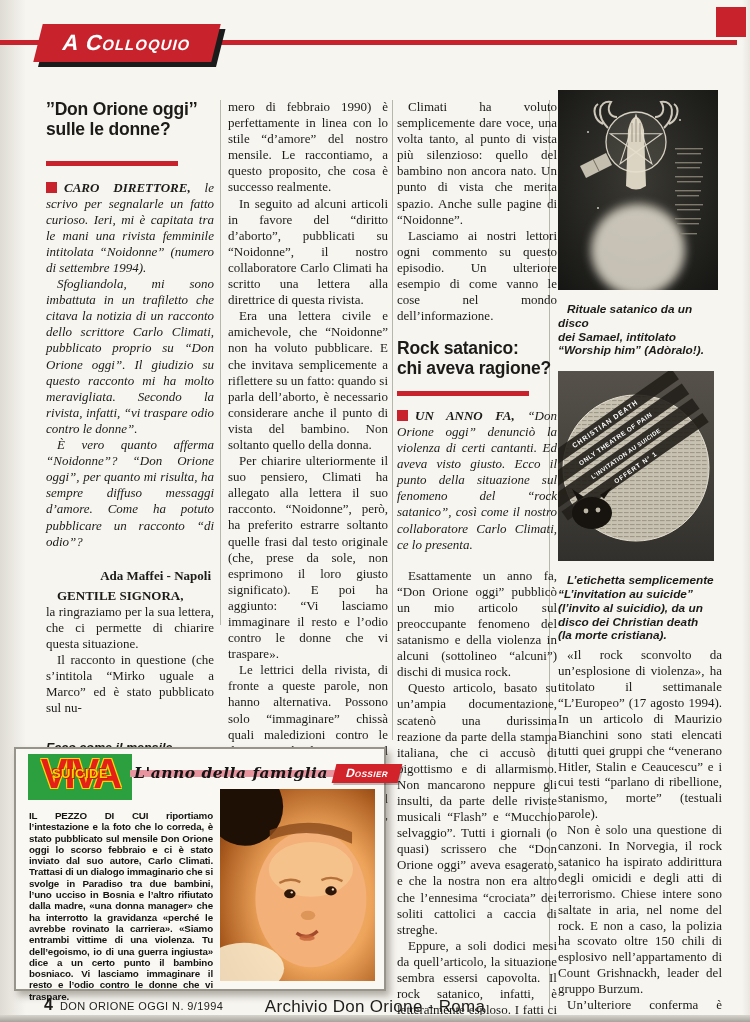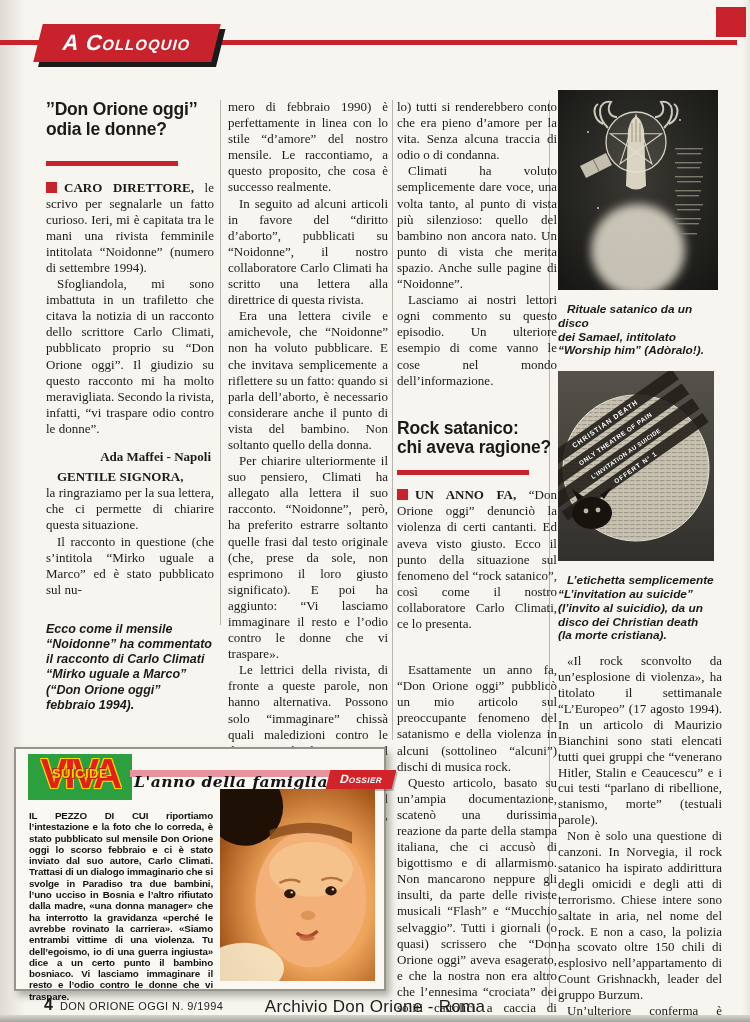--- a/index.html
+++ b/index.html
@@ -15,44 +15,44 @@
   .tag{position:absolute;left:38px;top:24px;width:178px;height:38px;background:#c8232c;transform:skewX(-14deg);
        box-shadow:6px 5px 0 #1b1b1b;display:flex;align-items:center;justify-content:center}
   .tag span{color:#fff;font:bold 22px/1 "Liberation Sans",sans-serif;font-variant:small-caps;letter-spacing:1px}
   .corner-sq{position:absolute;left:716px;top:7px;width:30px;height:30px;background:#c8232c}
 
   
   .vr{position:absolute;width:1px;background:#b8b5ae}
   .col{position:absolute;font-size:13px;line-height:16.1px;text-align:justify}
   .col p{text-indent:11px}
   .col p.noind{text-indent:0}
-  .it{}
+  .it{font-style:italic}
   .headline{font:bold 17.5px/1.13 "Liberation Sans",sans-serif;letter-spacing:-.2px;white-space:pre-line;text-align:left}
   .redrule{width:132px;height:5px;background:#c8232c;margin:21px 0 14px}
   .redrule.r2{margin:12px 0 12px}
   .redsq{display:inline-block;width:11px;height:11px;background:#c8232c;margin-right:7px;transform:translateY(1px)}
-  .sig{font-weight:bold;text-align:right;padding-right:3px;margin-top:12px}
+  .sig{font-weight:bold;text-align:right;padding-right:3px;margin-top:18px}
   .replylead{font-weight:bold;margin-top:4px}
   .note{font:bold italic 12.5px/15.2px "Liberation Sans",sans-serif;white-space:pre-line;margin-top:24px;text-align:left}
   .caption{font:bold italic 11.8px/13.8px "Liberation Sans",sans-serif;white-space:pre-line;text-align:left;margin-top:13px}
-  .mt14{margin-top:30px}
+  .mt14{margin-top:15px}
 
   .rail{position:absolute;left:558px;top:90px;width:164px;font-size:13px;line-height:15.9px;text-align:justify}
   .rail .ph{display:block}
   .rail p{text-indent:9px}
 
   
   .inset{position:absolute;left:14px;top:747px;width:372px;height:244px;background:#faf8f2;
          border:2px solid #97948c;box-shadow:4px 5px 7px rgba(70,64,52,.4);}
   .viva{position:absolute;left:12px;top:5px;width:104px;height:46px;background:#2ca03e;overflow:hidden}
   .viva .big{position:absolute;left:0;right:0;top:-4px;text-align:center;color:#e32119;font:bold 40px/46px "Liberation Sans",sans-serif;
              letter-spacing:-3px;text-shadow:-1px -1px 0 #ffd400,1px -1px 0 #ffd400,-1px 1px 0 #ffd400,1px 1px 0 #ffd400;transform:scaleY(1.05)}
   .viva .small{position:absolute;left:0;right:0;top:13px;text-align:center;color:#ffd400;font:bold 13px/13px "Liberation Sans",sans-serif;
                letter-spacing:.5px;text-shadow:1px 1px 0 #c81a12,-1px -1px 0 #c81a12}
-  .banner{position:absolute;left:118px;top:8px;right:8px;height:32px;display:flex;align-items:flex-end;}
+  .banner{position:absolute;left:118px;top:8px;right:8px;height:32px;display:flex;align-items:center;gap:6px}
   .banner .strip{position:absolute;left:-4px;right:0;top:13px;height:7px;background:#e8949f}
   .banner .script{position:relative;font:bold italic 15.5px/1 "DejaVu Serif",serif;letter-spacing:.5px;color:#141414;white-space:nowrap;flex:1;text-align:center}
   .dossier{position:relative;background:#d2232a;color:#fff;transform:skewX(-14deg);padding:3px 12px 4px;
            font:bold 12px/1 "Liberation Sans",sans-serif;font-variant:small-caps;letter-spacing:.5px;box-shadow:2px 2px 0 rgba(0,0,0,.25)}
   .inset-text{position:absolute;left:13px;top:61px;width:184px;font:bold 9.8px/11.3px "Liberation Sans",sans-serif;
               letter-spacing:-.15px;text-align:justify;color:#151412}
   .babywrap{position:absolute;left:204px;top:40px;right:9px;bottom:8px}
   .babywrap svg{width:100%;height:100%;display:block}
 
   
@@ -73,24 +73,25 @@
     <span>A Colloquio</span>
   </div>
   <div class="corner-sq"></div>
 
   <div class="vr" style="left:220px;top:100px;height:525px"></div>
   <div class="vr" style="left:392px;top:100px;height:640px"></div>
   <div class="vr" style="left:549px;top:100px;height:908px"></div>
 
   <div class="col" style="left:46px;top:100px;width:168px">
     <h2 class="headline">’’Don Orione oggi’’
-odia le donne?</h2>
+sulle le donne?</h2>
     <div class="redrule"></div>
     <p class="it noind"><span class="redsq"></span><b>CARO DIRETTORE,</b><span> le scrivo per segnalarle un fatto curioso. Ieri, mi è capitata tra le mani una rivista femminile intitolata “Noidonne” (numero di settembre 1994).</span></p>
     <p class="it">Sfogliandola, mi sono imbattuta in un trafiletto che citava la notizia di un racconto dello scrittore Carlo Climati, pubblicato proprio su “Don Orione oggi”. Il giudizio su questo racconto mi ha molto meravigliata. Secondo la rivista, infatti, “vi traspare odio contro le donne”.</p>
+    <p class="it">È vero quanto afferma “Noidonne”? “Don Orione oggi”, per quanto mi risulta, ha sempre diffuso messaggi d’amore. Come ha potuto pubblicare un racconto “di odio”?</p>
     <p class="sig noind">Ada Maffei - Napoli</p>
     <p class="replylead">GENTILE SIGNORA,</p>
     <p class="noind">la ringraziamo per la sua lettera, che ci permette di chiarire questa situazione.</p>
     <p>Il racconto in questione (che s’intitola “Mirko uguale a Marco” ed è stato pubblicato sul nu-</p>
     <p class="note noind">Ecco come il mensile
 “Noidonne” ha commentato
 il racconto di Carlo Climati
 “Mirko uguale a Marco”
 (“Don Orione oggi”
 febbraio 1994).</p>
@@ -99,21 +100,20 @@
   <div class="col" style="left:228px;top:99px;width:160px">
     <p class="noind">mero di febbraio 1990) è perfettamente in linea con lo stile “d’amore” del nostro mensile. Le raccontiamo, a questo proposito, che cosa è successo realmente.</p>
     <p>In seguito ad alcuni articoli in favore del “diritto d’aborto”, pubblicati su “Noidonne”, il nostro collaboratore Carlo Climati ha scritto una lettera alla direttrice di questa rivista.</p>
     <p>Era una lettera civile e amichevole, che “Noidonne” non ha voluto pubblicare. E che invitava semplicemente a riflettere su un fatto: quando si parla dell’aborto, è necessario considerare anche il punto di vista del bambino. Non soltanto quello della donna.</p>
     <p>Per chiarire ulteriormente il suo pensiero, Climati ha allegato alla lettera il suo racconto. “Noidonne”, però, ha preferito estrarre soltanto quelle frasi dal testo originale (che, prese da sole, non esprimono il loro giusto significato). E poi ha aggiunto: “Vi lasciamo immaginare il resto e l’odio contro le donne che vi traspare».</p>
     <p>Le lettrici della rivista, di fronte a queste parole, non hanno alternativa. Possono solo “immaginare” chissà quali maledizioni contro le donne avrà lanciato quel cattivone di Carlo Climati.</p>
     <p>Ma se “Noidonne” pubblicasse integralmente il racconto (e a questo punto, sarebbe giusto far-</p>
   </div>
 
   <div class="col" style="left:397px;top:99px;width:160px">
-    <p class="noind">lo) tutti si renderebbero conto che era pieno d’amore per la vita. Senza alcuna traccia di odio o di condanna.</p>
     <p>Climati ha voluto semplicemente dare voce, una volta tanto, al punto di vista più silenzioso: quello del bambino non ancora nato. Un punto di vista che merita spazio. Anche sulle pagine di “Noidonne”.</p>
     <p>Lasciamo ai nostri lettori ogni commento su questo episodio. Un ulteriore esempio di come vanno le cose nel mondo dell’informazione.</p>
     <h2 class="headline mt14">Rock satanico:
 chi aveva ragione?</h2>
     <div class="redrule r2"></div>
     <p class="it noind"><span class="redsq"></span><b>UN ANNO FA,</b><span> “Don Orione oggi” denunciò la violenza di certi cantanti. Ed aveva visto giusto. Ecco il punto della situazione sul fenomeno del “rock satanico”, così come il nostro collaboratore Carlo Climati, ce lo presenta.</span></p>
     <p class="mt14">Esattamente un anno fa, “Don Orione oggi” pubblicò un mio articolo sul preoccupante fenomeno del satanismo e della violenza in alcuni (sottolineo “alcuni”) dischi di musica rock.</p>
     <p>Questo articolo, basato su un’ampia documentazione, scatenò una durissima reazione da parte della stampa italiana, che ci accusò di bigottismo e di allarmismo. Non mancarono neppure gli insulti, da parte delle riviste musicali “Flash” e “Mucchio selvaggio”. Tutti i giornali (o quasi) scrissero che “Don Orione oggi” aveva esagerato, e che la nostra non era altro che l’ennesima “crociata” dei soliti cattolici a caccia di streghe.</p>
     <p>Eppure, a soli dodici mesi da quell’articolo, la situazione sembra essersi capovolta. Il rock satanico, infatti, è letteralmente esploso. I fatti ci danno ragione, ed è la stessa stampa “laica” a denunciare il fenomeno, usando toni ancora più accesi del “Don Orione oggi”.</p>
   </div>
@@ -196,21 +196,21 @@
         <circle cx="28" cy="140" r="2.4" fill="#bdb7a8"></circle>
           <circle cx="40" cy="139" r="2.4" fill="#bdb7a8"></circle>
       </g>
     </svg>
     <p class="caption noind">L’etichetta semplicemente
 “L’invitation au suicide”
 (l’invito al suicidio), da un
 disco dei Christian death
 (la morte cristiana).</p>
 
-    <p style="margin-top:10px">«Il rock sconvolto da un’esplosione di violenza», ha titolato il settimanale “L’Europeo” (17 agosto 1994). In un articolo di Maurizio Bianchini sono stati elencati tutti quei gruppi che “venerano Hitler, Stalin e Ceaucescu” e i cui testi “parlano di ribellione, stanismo, morte” (testuali parole).</p>
+    <p style="margin-top:4px">«Il rock sconvolto da un’esplosione di violenza», ha titolato il settimanale “L’Europeo” (17 agosto 1994). In un articolo di Maurizio Bianchini sono stati elencati tutti quei gruppi che “venerano Hitler, Stalin e Ceaucescu” e i cui testi “parlano di ribellione, stanismo, morte” (testuali parole).</p>
     <p>Non è solo una questione di canzoni. In Norvegia, il rock satanico ha ispirato addirittura degli omicidi e degli atti di terrorismo. Chiese intere sono saltate in aria, nel nome del rock. E non a caso, la polizia ha scovato oltre 150 chili di esplosivo nell’appartamento di Count Grishnackh, leader del gruppo Burzum.</p>
     <p>Un’ulteriore conferma è giunta da un articolo di Luca Signorelli su “Metal Hammer”, la rivista hard rock più venduta in Eu-</p>
   </div>
 
   <div class="inset">
     <div class="viva">
       <div class="big">VIVA</div>
       <div class="small">SUICIDE</div>
     </div>
     <div class="banner">

